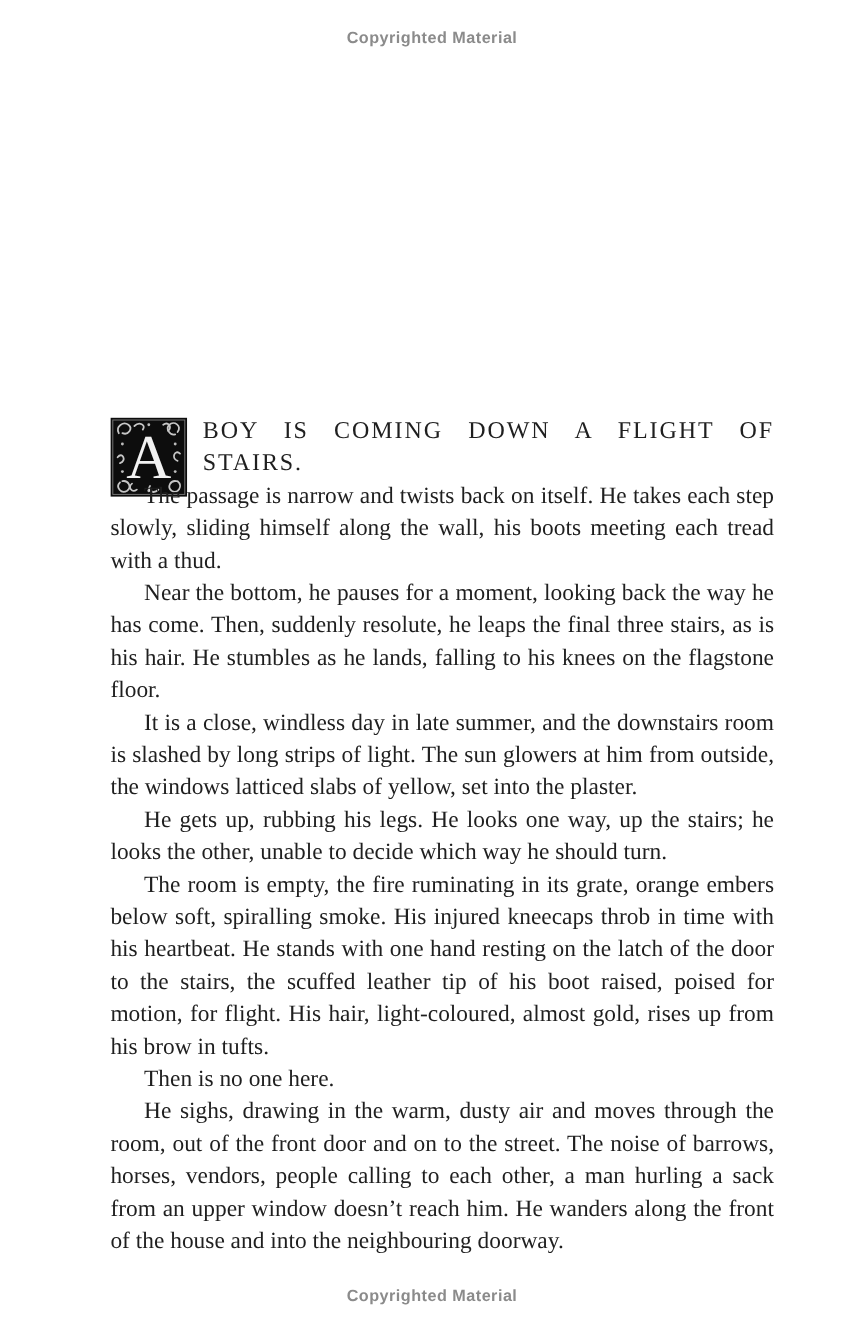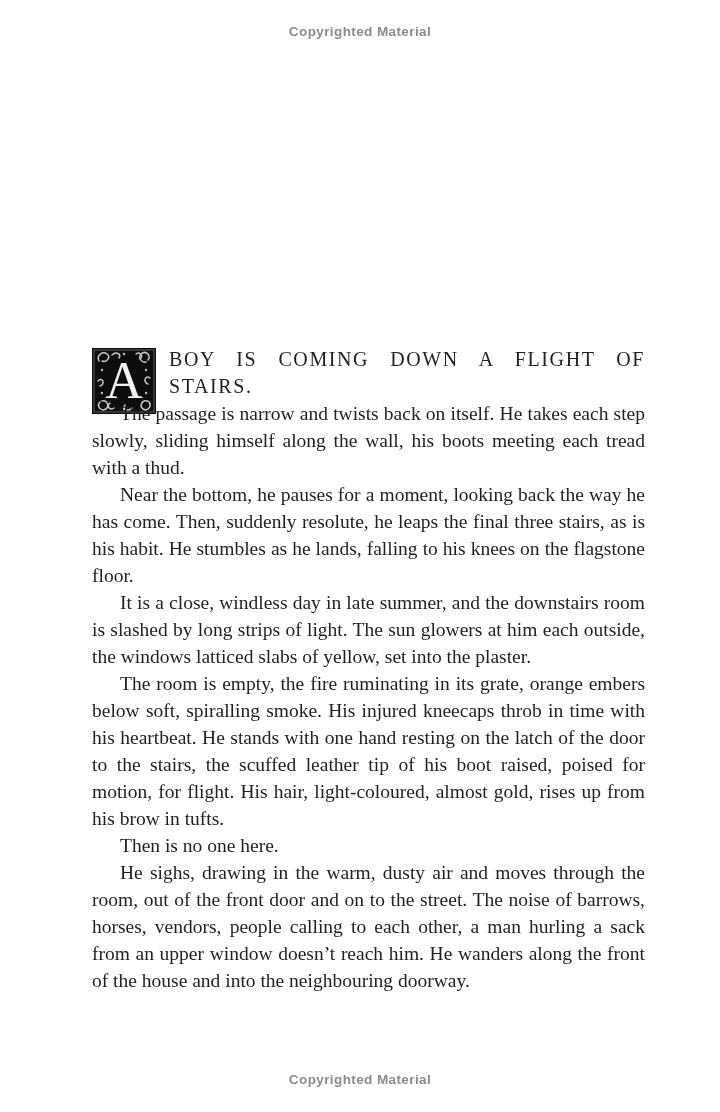--- a/index.html
+++ b/index.html
@@ -103,22 +103,23 @@
             <circle cx="32" cy="61" r="1.2"></circle>
           </g>
           <text x="32" y="50" text-anchor="middle" font-family="Liberation Serif, serif" font-size="52" fill="#f2f2f2">A</text>
         </svg>
       </span>
       <span class="smallcaps">BOY IS COMING DOWN A FLIGHT OF STAIRS.</span>
       <br>
       <span class="indent-spacer"></span><span>The passage is narrow and twists back on itself. He takes each step slowly, sliding himself along the wall, his boots meeting each tread with a thud.</span>
     </p>
 
-    <p>Near the bottom, he pauses for a moment, looking back the way he has come. Then, suddenly resolute, he leaps the final three stairs, as is his habit. He stumbles as he lands, falling to his knees on the flagstone floor.</p>
-    <p>It is a close, windless day in late summer, and the downstairs room is slashed by long strips of light. The sun glowers at him each outside, the windows latticed slabs of yellow, set into the plaster.</p>
+    <p>Near the bottom, he pauses for a moment, looking back the way he has come. Then, suddenly resolute, he leaps the final three stairs, as is his hair. He stumbles as he lands, falling to his knees on the flagstone floor.</p>
+    <p>It is a close, windless day in late summer, and the downstairs room is slashed by long strips of light. The sun glowers at him from outside, the windows latticed slabs of yellow, set into the plaster.</p>
+    <p>He gets up, rubbing his legs. He looks one way, up the stairs; he looks the other, unable to decide which way he should turn.</p>
     <p>The room is empty, the fire ruminating in its grate, orange embers below soft, spiralling smoke. His injured kneecaps throb in time with his heartbeat. He stands with one hand resting on the latch of the door to the stairs, the scuffed leather tip of his boot raised, poised for motion, for flight. His hair, light-coloured, almost gold, rises up from his brow in tufts.</p>
     <p>Then is no one here.</p>
     <p>He sighs, drawing in the warm, dusty air and moves through the room, out of the front door and on to the street. The noise of barrows, horses, vendors, people calling to each other, a man hurling a sack from an upper window doesn’t reach him. He wanders along the front of the house and into the neighbouring doorway.</p>
 
   </div>
 
   <div class="watermark bottom">Copyrighted Material</div>
 
 </div>
 

